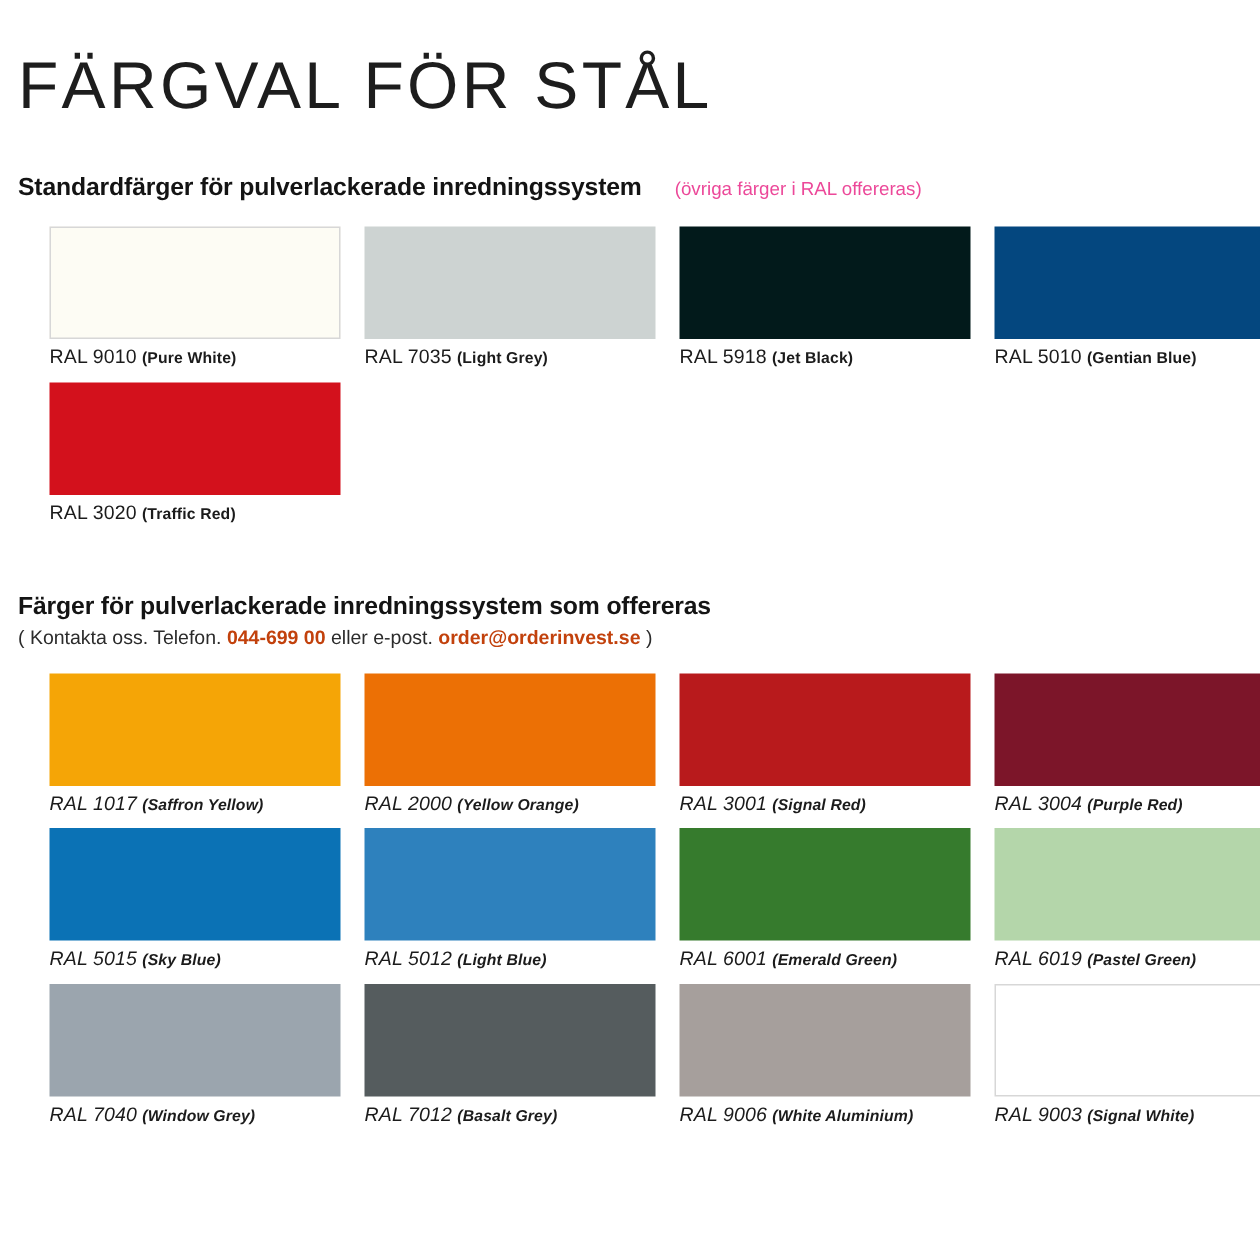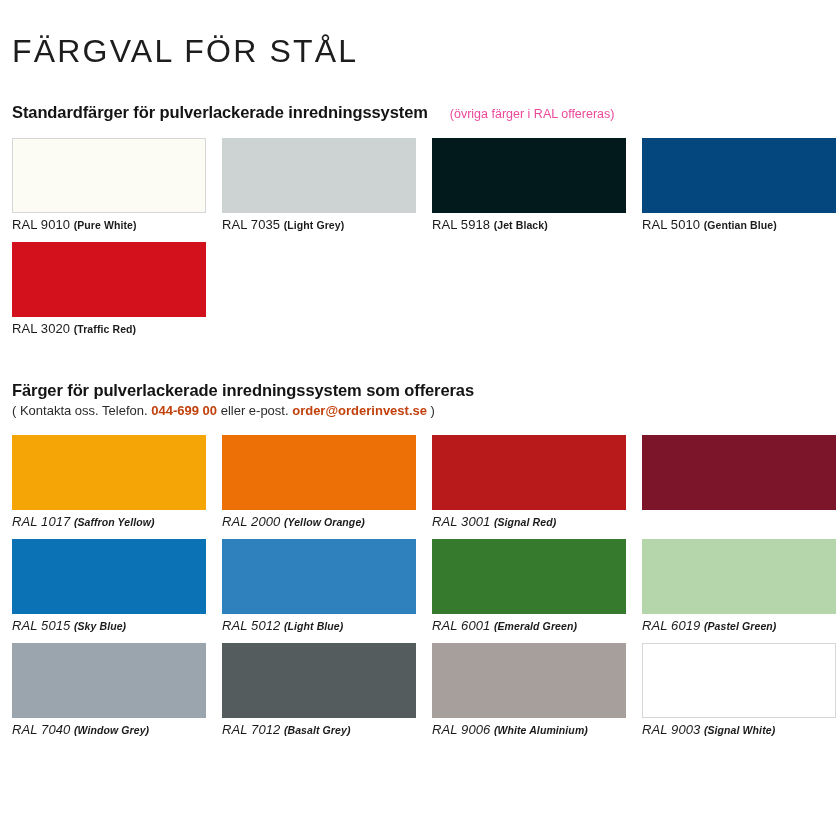--- a/index.html
+++ b/index.html
@@ -20,21 +20,21 @@
     width: 840px;
     height: 840px;
     box-sizing: border-box;
     padding: 0 12px;
   }
 
   
   .page-title {
     margin: 0;
     padding-top: 34px;
-    font-size: 32px;
+    font-size: 44px;
     font-weight: 300;
     letter-spacing: 2.2px;
     line-height: 1.1;
     color: #1d1d1d;
     white-space: nowrap;
   }
 
   
   .section {
     margin: 0;
@@ -84,20 +84,21 @@
   }
   .grid-standard {
     margin-top: 16px;
   }
   .grid-offered {
     margin-top: 17px;
     font-style: italic;
   }
   .swatch-cell {
     width: 158px;
+    margin-left: 21px;
   }
   .swatch-chip {
     width: 194px;
     height: 75px;
     box-sizing: border-box;
     display: block;
   }
   .swatch-chip.bordered {
     border: 1px solid #d7d7d7;
   }
@@ -176,20 +177,21 @@
         <div class="swatch-cell">
           <div class="swatch-chip" style="background: rgb(236, 112, 5);"></div>
           <div class="swatch-label"><span class="swatch-code">RAL 2000</span> <span class="swatch-name">(Yellow Orange)</span></div>
         </div>
         <div class="swatch-cell">
           <div class="swatch-chip" style="background: rgb(184, 26, 28);"></div>
           <div class="swatch-label"><span class="swatch-code">RAL 3001</span> <span class="swatch-name">(Signal Red)</span></div>
         </div>
         <div class="swatch-cell">
           <div class="swatch-chip" style="background: rgb(124, 21, 41);"></div>
+          <div class="swatch-label"><span class="swatch-code">RAL 3004</span> <span class="swatch-name">(Purple Red)</span></div>
         </div>
         <div class="swatch-cell">
           <div class="swatch-chip" style="background: rgb(11, 114, 181);"></div>
           <div class="swatch-label"><span class="swatch-code">RAL 5015</span> <span class="swatch-name">(Sky Blue)</span></div>
         </div>
         <div class="swatch-cell">
           <div class="swatch-chip" style="background: rgb(46, 129, 189);"></div>
           <div class="swatch-label"><span class="swatch-code">RAL 5012</span> <span class="swatch-name">(Light Blue)</span></div>
         </div>
         <div class="swatch-cell">

